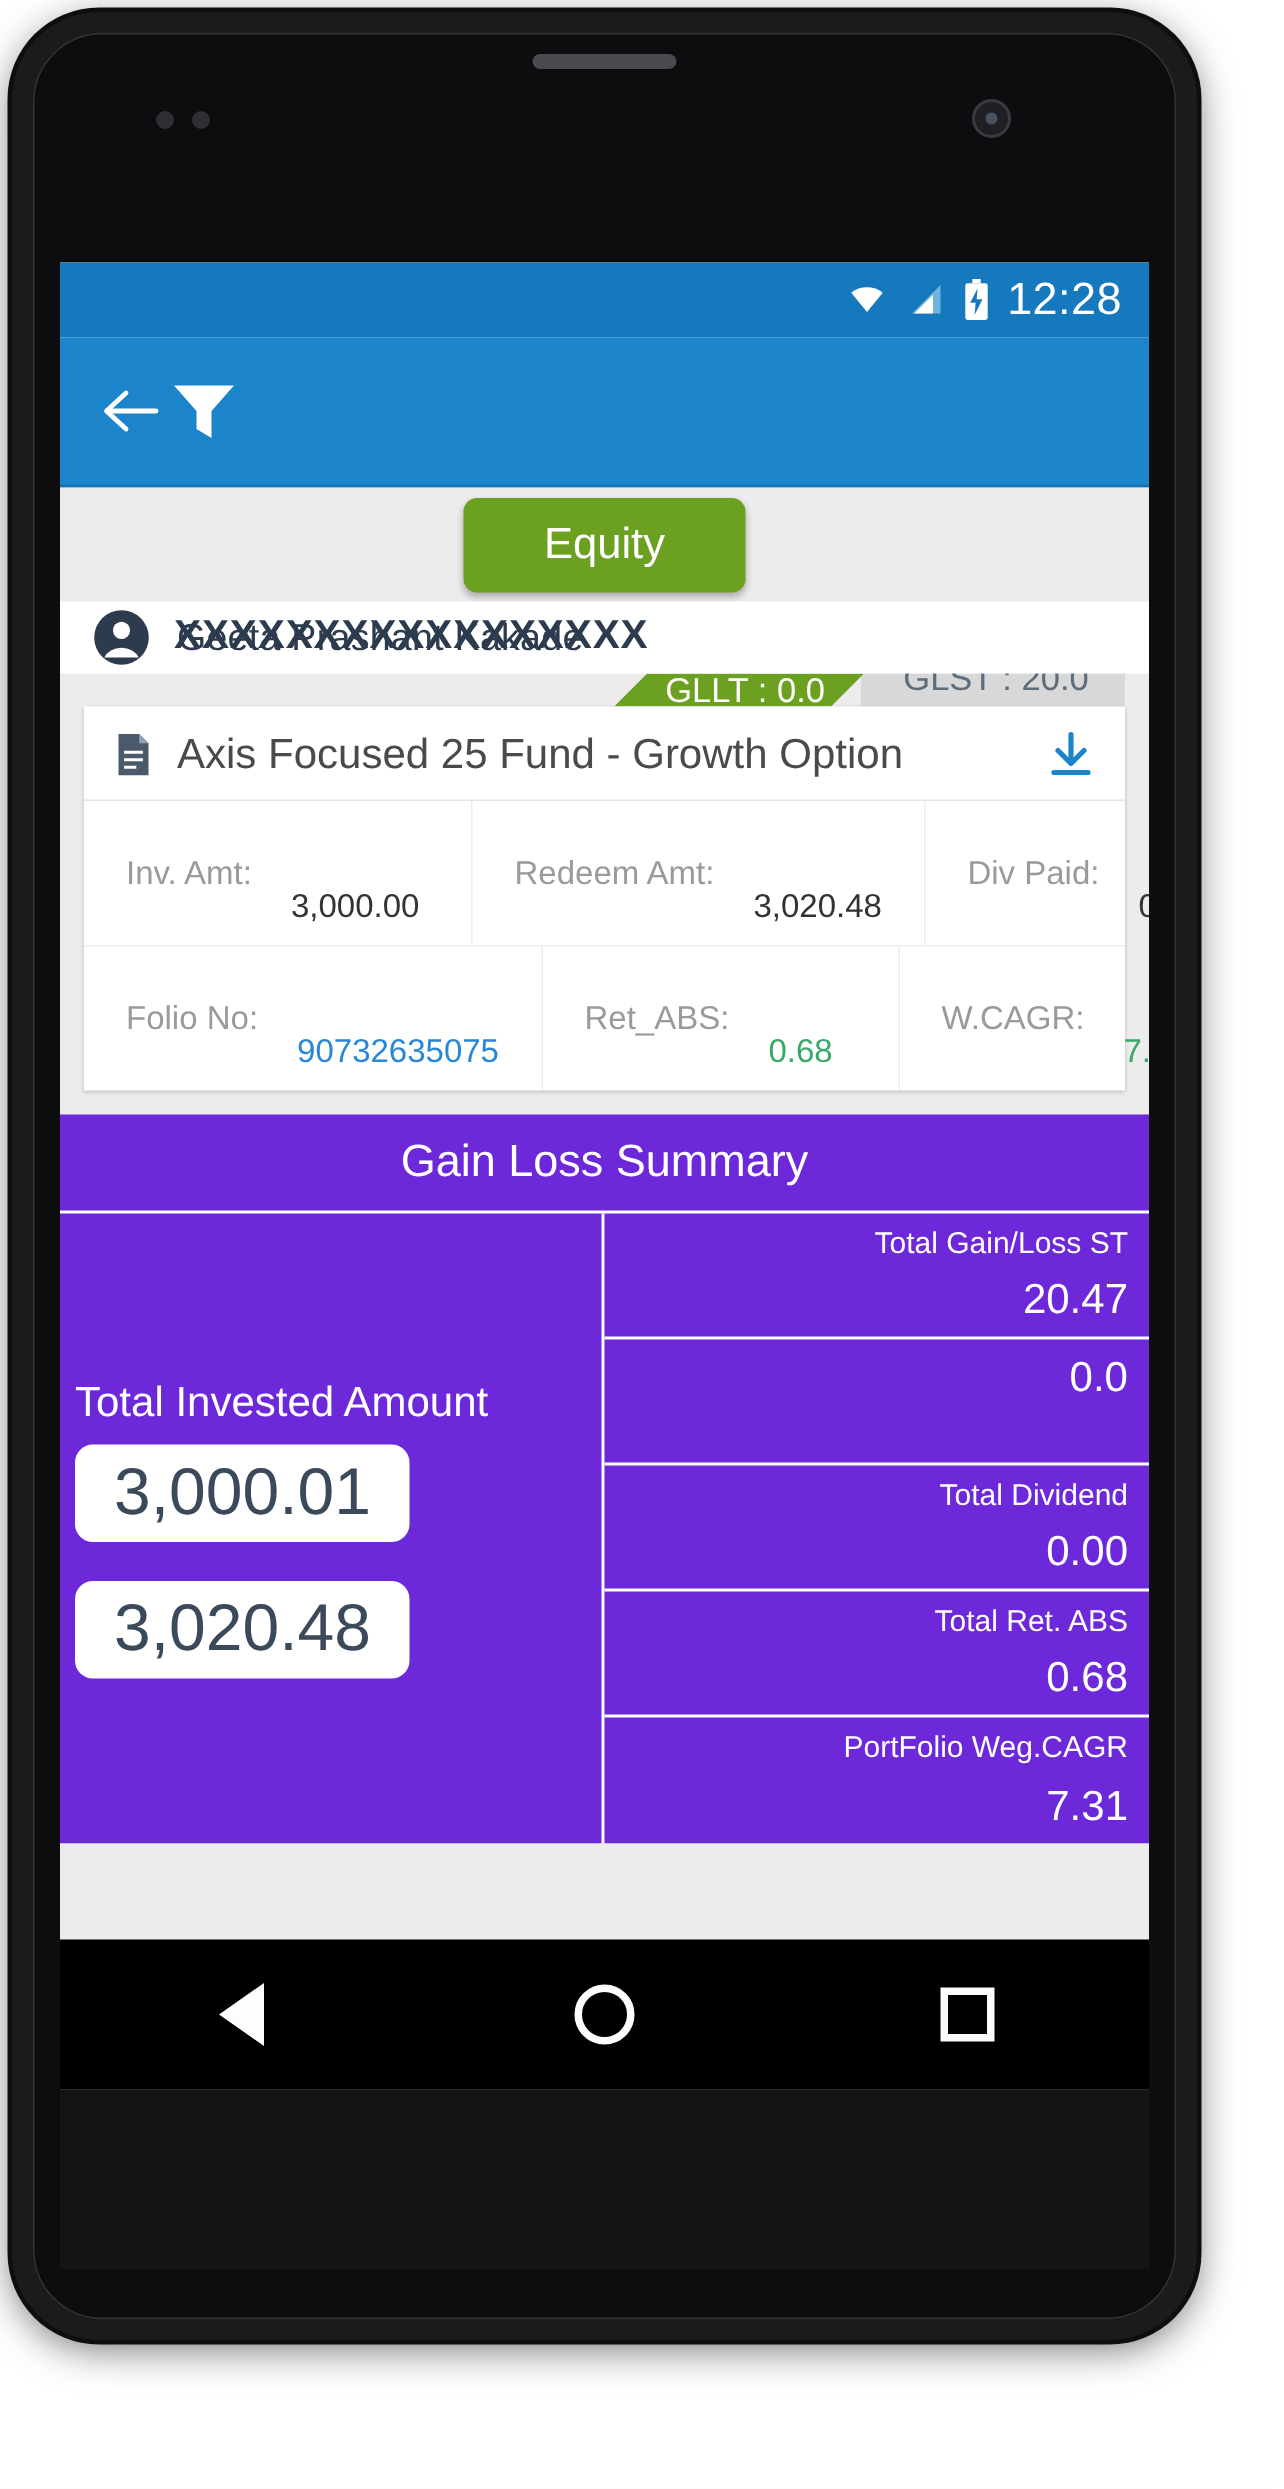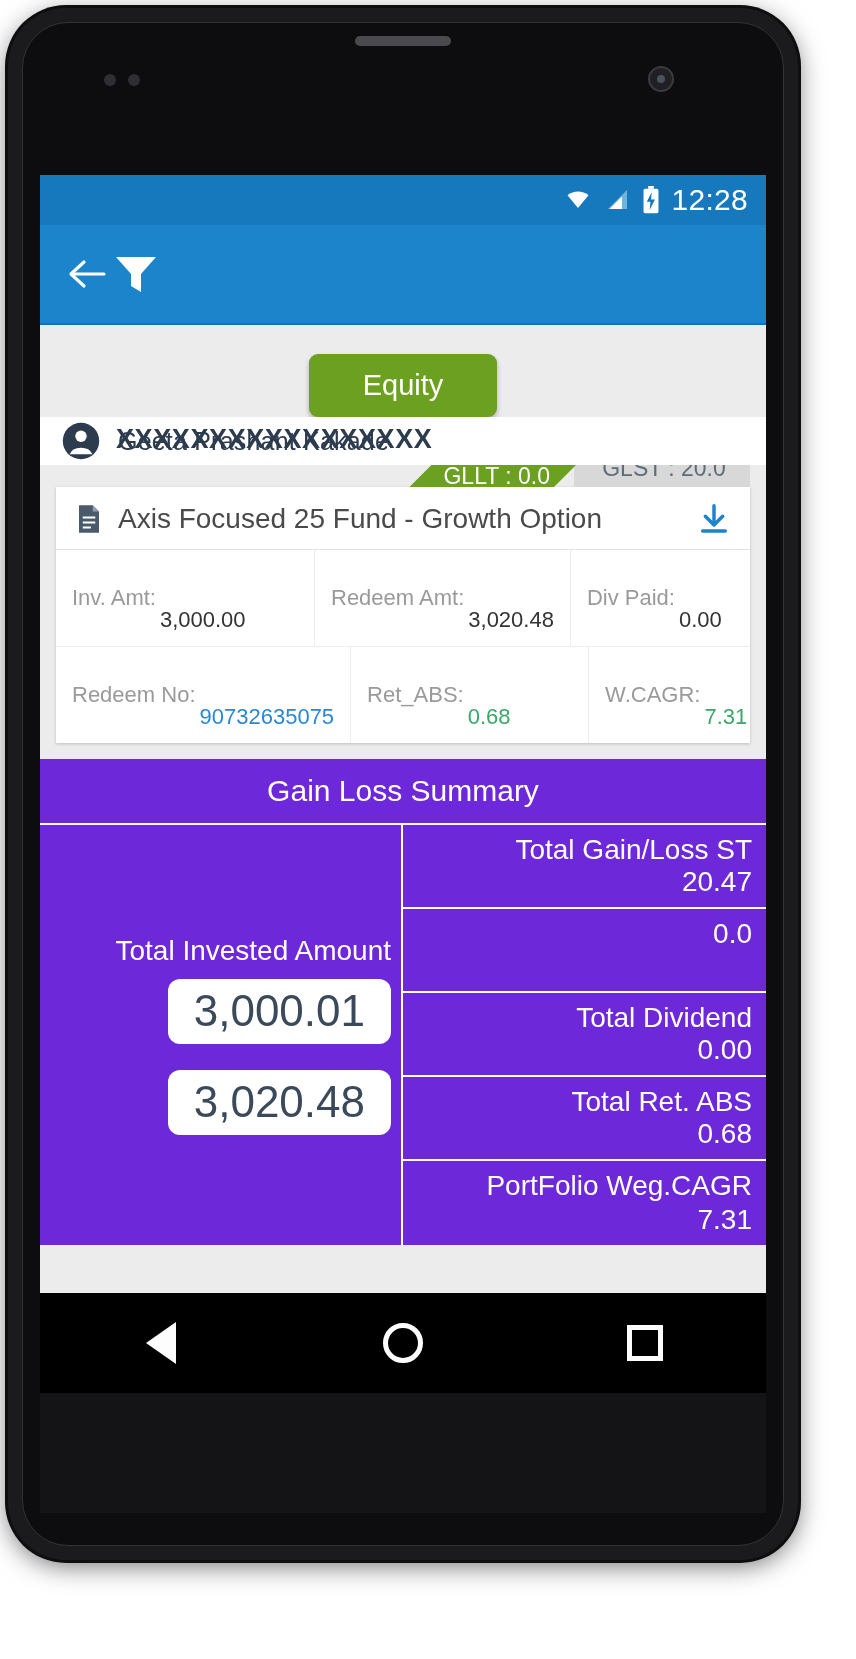--- a/index.html
+++ b/index.html
@@ -111,24 +111,24 @@
   }
   .filter-btn {
     width: 52px; height: 52px;
     display: flex; align-items: center; justify-content: center;
     cursor: pointer;
     flex: 0 0 auto;
   }
 
   
   .segment-bar {
-    height: 92px;
+    height: 76px;
     background: #ececec;
     display: flex;
-    align-items: flex-end;
+    align-items: center;
     justify-content: center;
   }
   .equity-btn {
     background: #6ca021;
     color: #ffffff;
     font-size: 29px;
     padding: 15px 54px;
     border-radius: 9px;
     border: none;
     box-shadow: 0 3px 5px rgba(0,0,0,.28);
@@ -222,22 +222,22 @@
 
   .kv-row {
     display: flex;
     align-items: stretch;
     border-bottom: 1px solid #ededed;
   }
   .kv-row:last-child { border-bottom: none; }
   .kv-cell {
     display: flex;
     align-items: center;
-    padding: 13px 16px;
-    gap: 4px;
+    padding: 13px 28px;
+    gap: 26px;
     border-left: 1px solid #ededed;
     white-space: nowrap;
   }
   .kv-cell:first-child { border-left: none; }
   .kv-c1 { flex: 0 0 258px; }
   .kv-c2 { flex: 0 0 238px; }
   .kv-c3 { flex: 1 1 auto; }
   .kv-label { font-size: 22px; color: #9a9a9a; }
   .kv-value { font-size: 22px; color: #333333; margin-top: 44px; }
   .kv-value.link { color: #2a87d8; }
@@ -257,21 +257,21 @@
   .gls-body {
     display: flex;
     align-items: stretch;
     min-height: 420px;
   }
   .gls-left {
     flex: 0 0 363px;
     border-right: 2px solid #ffffff;
     display: flex;
     flex-direction: column;
-    align-items: flex-end;
+    align-items: flex-start;
     justify-content: center;
     gap: 6px;
     padding: 14px 10px;
   }
   .gls-left-label {
     color: #ffffff;
     font-size: 28px;
     text-align: center;
   }
   .gls-pill {
@@ -295,21 +295,21 @@
     display: flex;
     flex-direction: column;
     justify-content: space-between;
     align-items: flex-end;
     padding: 9px 14px 9px 14px;
     min-height: 84px;
   }
   .gls-item:last-child { border-bottom: none; }
   .gls-item-label {
     color: #ffffff;
-    font-size: 28px;
+    font-size: 20px;
     white-space: nowrap;
   }
   .gls-item-value {
     color: #ffffff;
     font-size: 28px;
   }
 
   .screen-filler { background: #ececec; height: 120px; }
 
   
@@ -433,21 +433,21 @@
           <span class="kv-value">3,020.48</span>
         </div>
         <div class="kv-cell kv-c3">
           <span class="kv-label">Div Paid:</span>
           <span class="kv-value">0.00</span>
         </div>
       </div>
 
       <div class="kv-row">
         <div class="kv-cell kv-c1">
-          <span class="kv-label">Redeem No:</span>
+          <span class="kv-label">Folio No:</span>
           <span class="kv-value link">90732635075</span>
         </div>
         <div class="kv-cell kv-c2">
           <span class="kv-label">Ret_ABS:</span>
           <span class="kv-value pos">0.68</span>
         </div>
         <div class="kv-cell kv-c3">
           <span class="kv-label">W.CAGR:</span>
           <span class="kv-value pos">7.31</span>
         </div>

